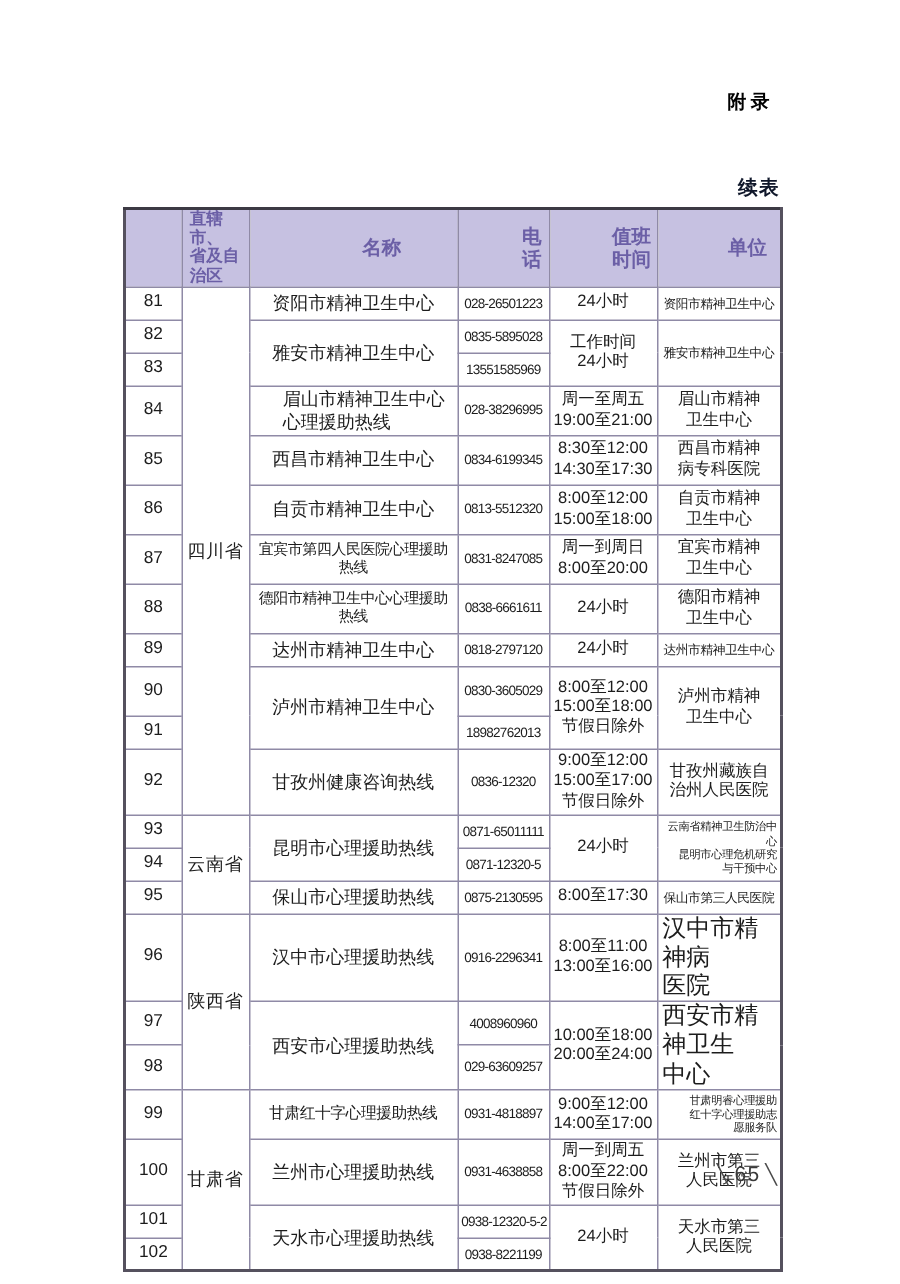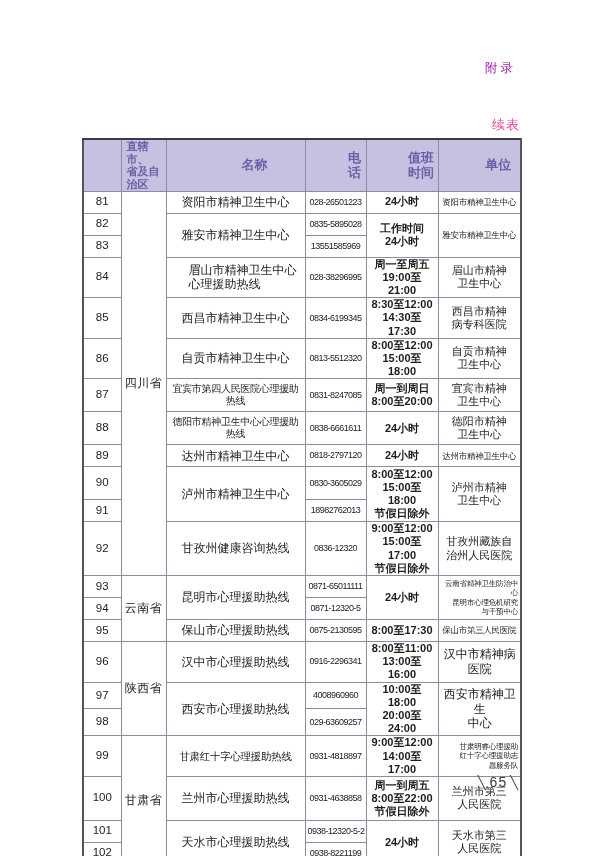--- a/index.html
+++ b/index.html
@@ -3,25 +3,25 @@
 <meta charset="utf-8">
 <style>
   html,body { margin:0; padding:0; background:#e8e8e8; }
   .page {
     position:relative; width:600px; height:856px; background:#ffffff;
     margin:0 auto; overflow:hidden;
     font-family:"Liberation Sans", sans-serif; color:#1c1c1c;
   }
   .appendix-label {
     position:absolute; top:60px; right:84px;
-    color:#a21caf; font-weight:normal; font-size:12.5px; letter-spacing:3px;
+    color:#000000; font-weight:bold; font-size:12.5px; letter-spacing:3px;
   }
   .continued-label {
     position:absolute; top:116px; right:80px;
-    color:#ec4899; font-weight:normal; font-size:13px; letter-spacing:1px;
+    color:#0f172a; font-weight:bold; font-size:13px; letter-spacing:1px;
   }
   table.hotline {
     position:absolute; left:82px; top:138px;
     width:438px; table-layout:fixed; border-collapse:collapse;
     border:2px solid #55515e; border-top:2.5px solid #3c3a44;
   }
   col.c-no   { width:38px; }
   col.c-prov { width:45px; }
   col.c-name { width:139px; }
   col.c-phone{ width:61px; }
@@ -40,23 +40,23 @@
   tr.h22 { height:22px; }
   tr.h33 { height:33px; }
   tr.h44 { height:44px; }
   td.no    { font-size:11.5px; }
   td.prov  { font-size:12px; letter-spacing:0.5px; }
   td.name  { font-size:12px; }
   td.name-left { font-size:12px; text-align:left; padding-left:22px; }
   td.name-sm   { font-size:10px; letter-spacing:-0.3px; }
   td.name-sm2  { font-size:10.5px; letter-spacing:-0.3px; }
   td.phone { font-size:9px; letter-spacing:-0.5px; white-space:nowrap; }
-  td.time  { font-size:11px;font-weight:bold; }
+  td.time  { font-size:11px; }
   td.unit  { font-size:11px; }
-  td.unit-left { font-size:12px; text-align:center; padding-left:3px; }
+  td.unit-left { font-size:16px; text-align:left; padding-left:3px; }
   td.unit-sm { font-size:8.5px; letter-spacing:-0.3px; }
   td.unit-xs { font-size:7.5px; letter-spacing:-0.2px; text-align:right; line-height:1.25; }
   .page-number {
     position:absolute; top:774px; right:78px;
     font-size:14px; color:#3a3a3a; letter-spacing:1px;
   }
   .page-number .slash { font-size:13px; color:#4a4a4a; padding:0 3px; }
 </style>
 </head>
 <body>

